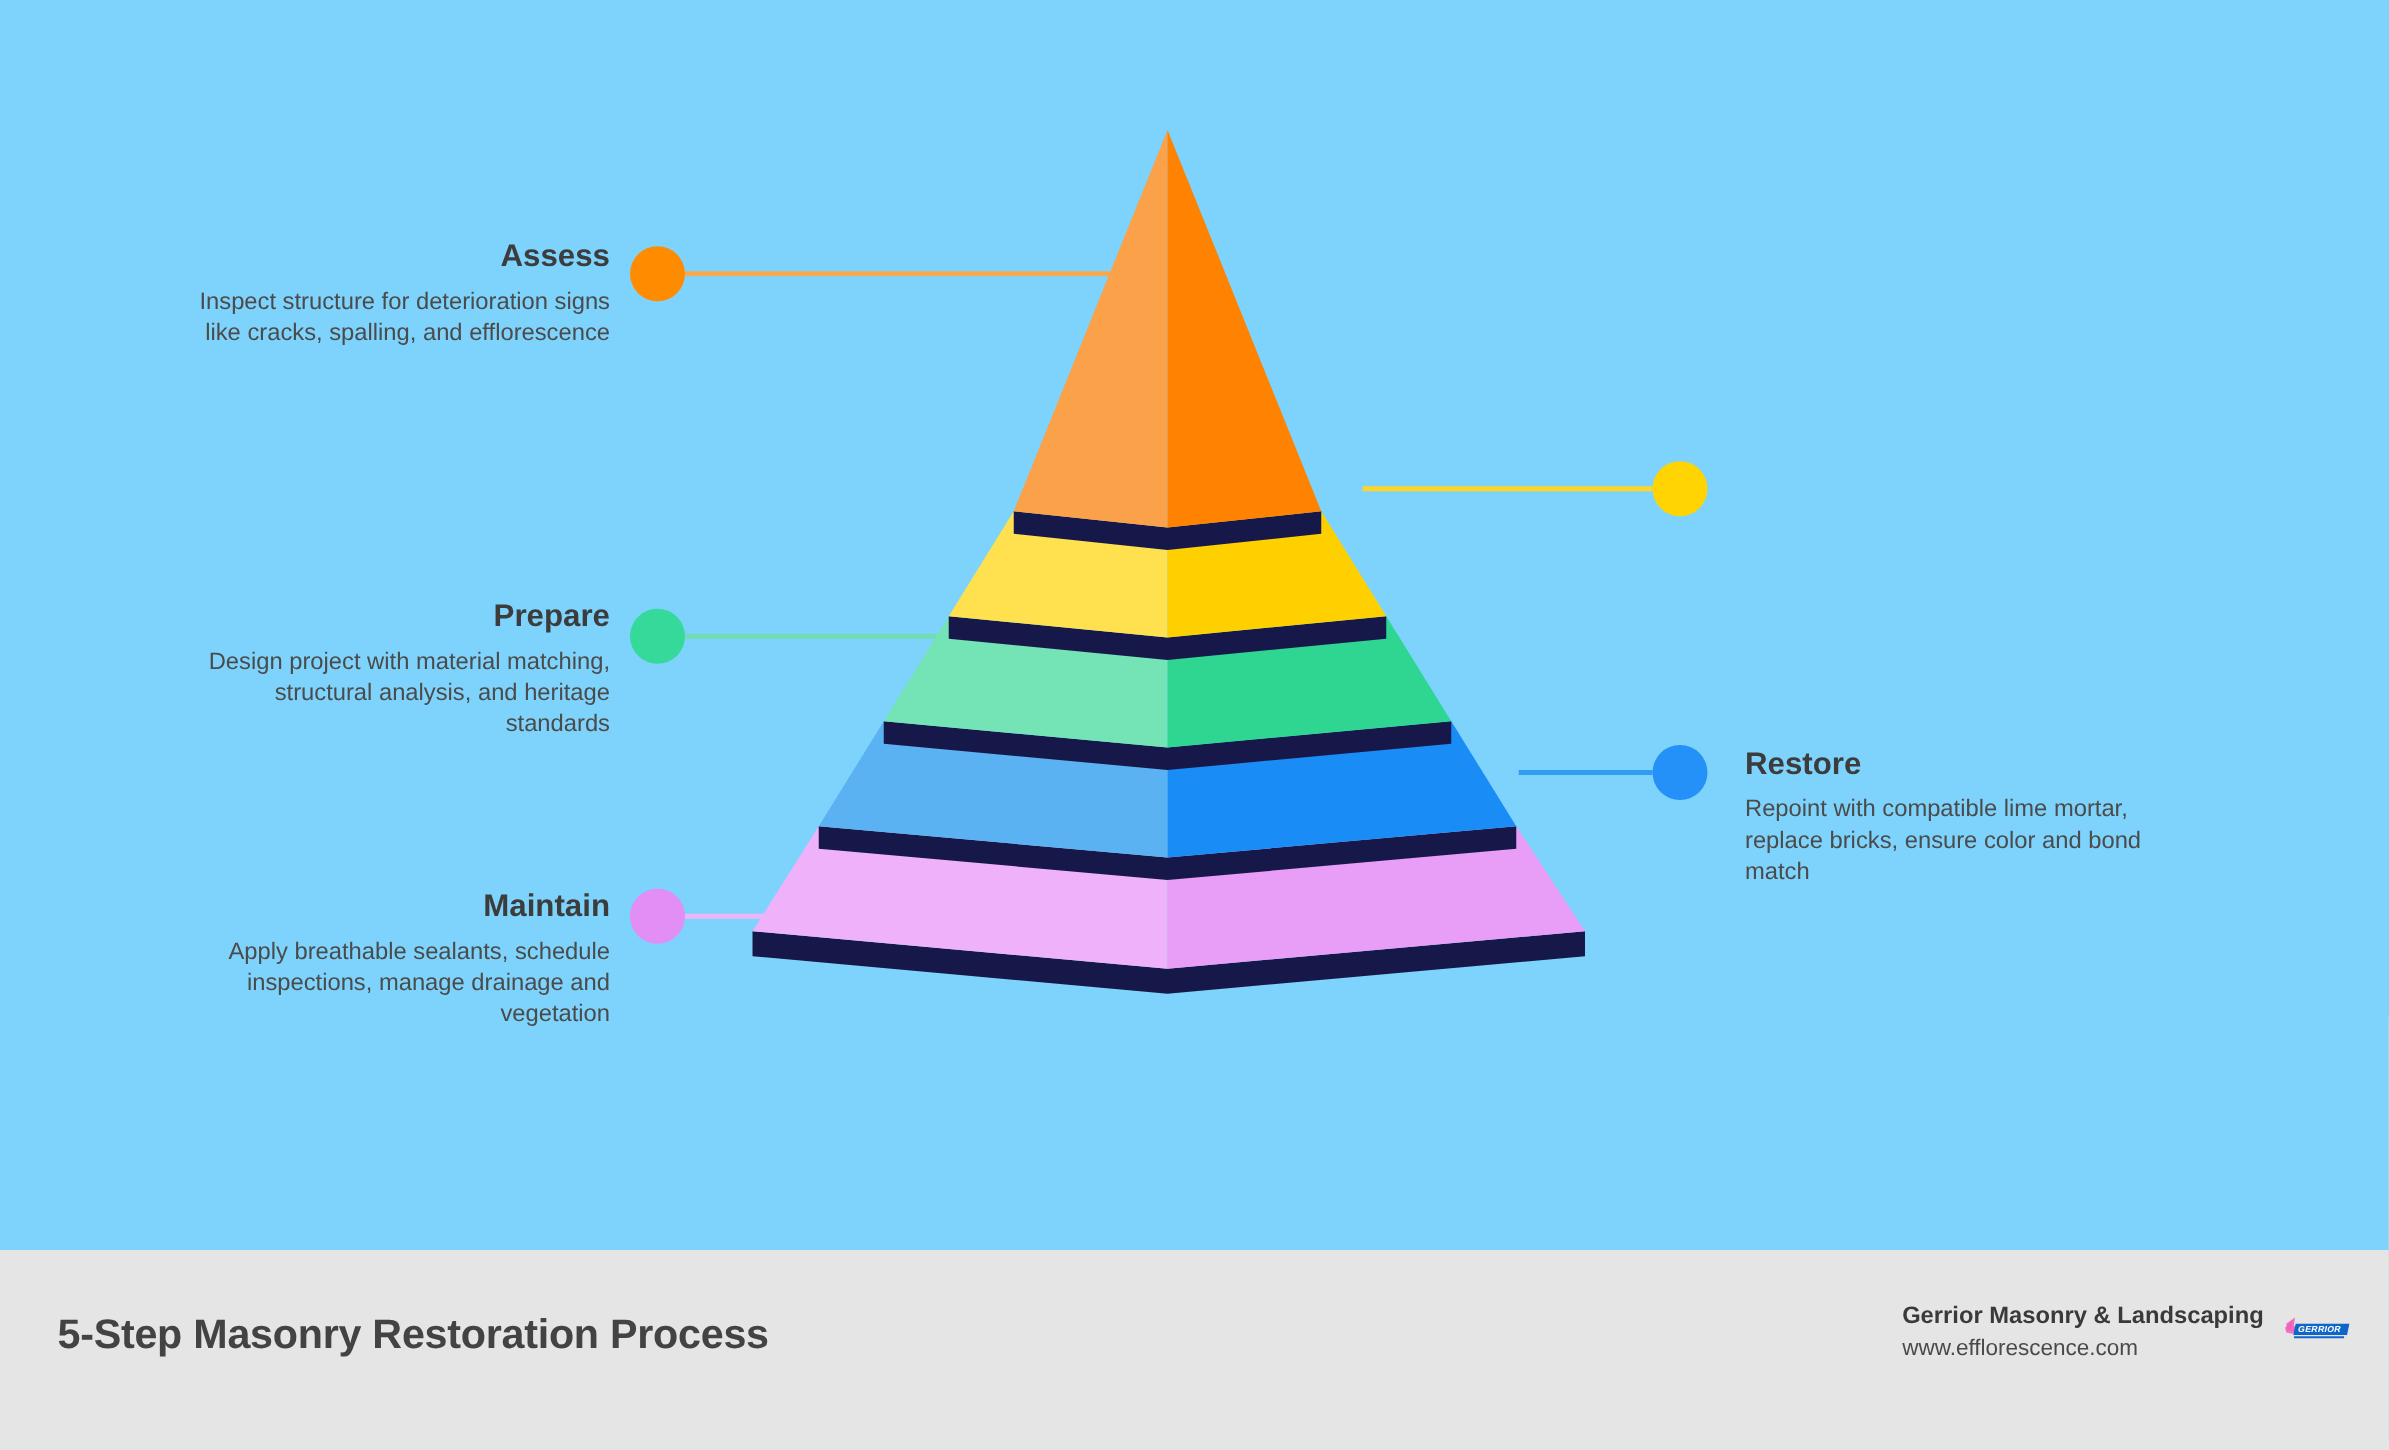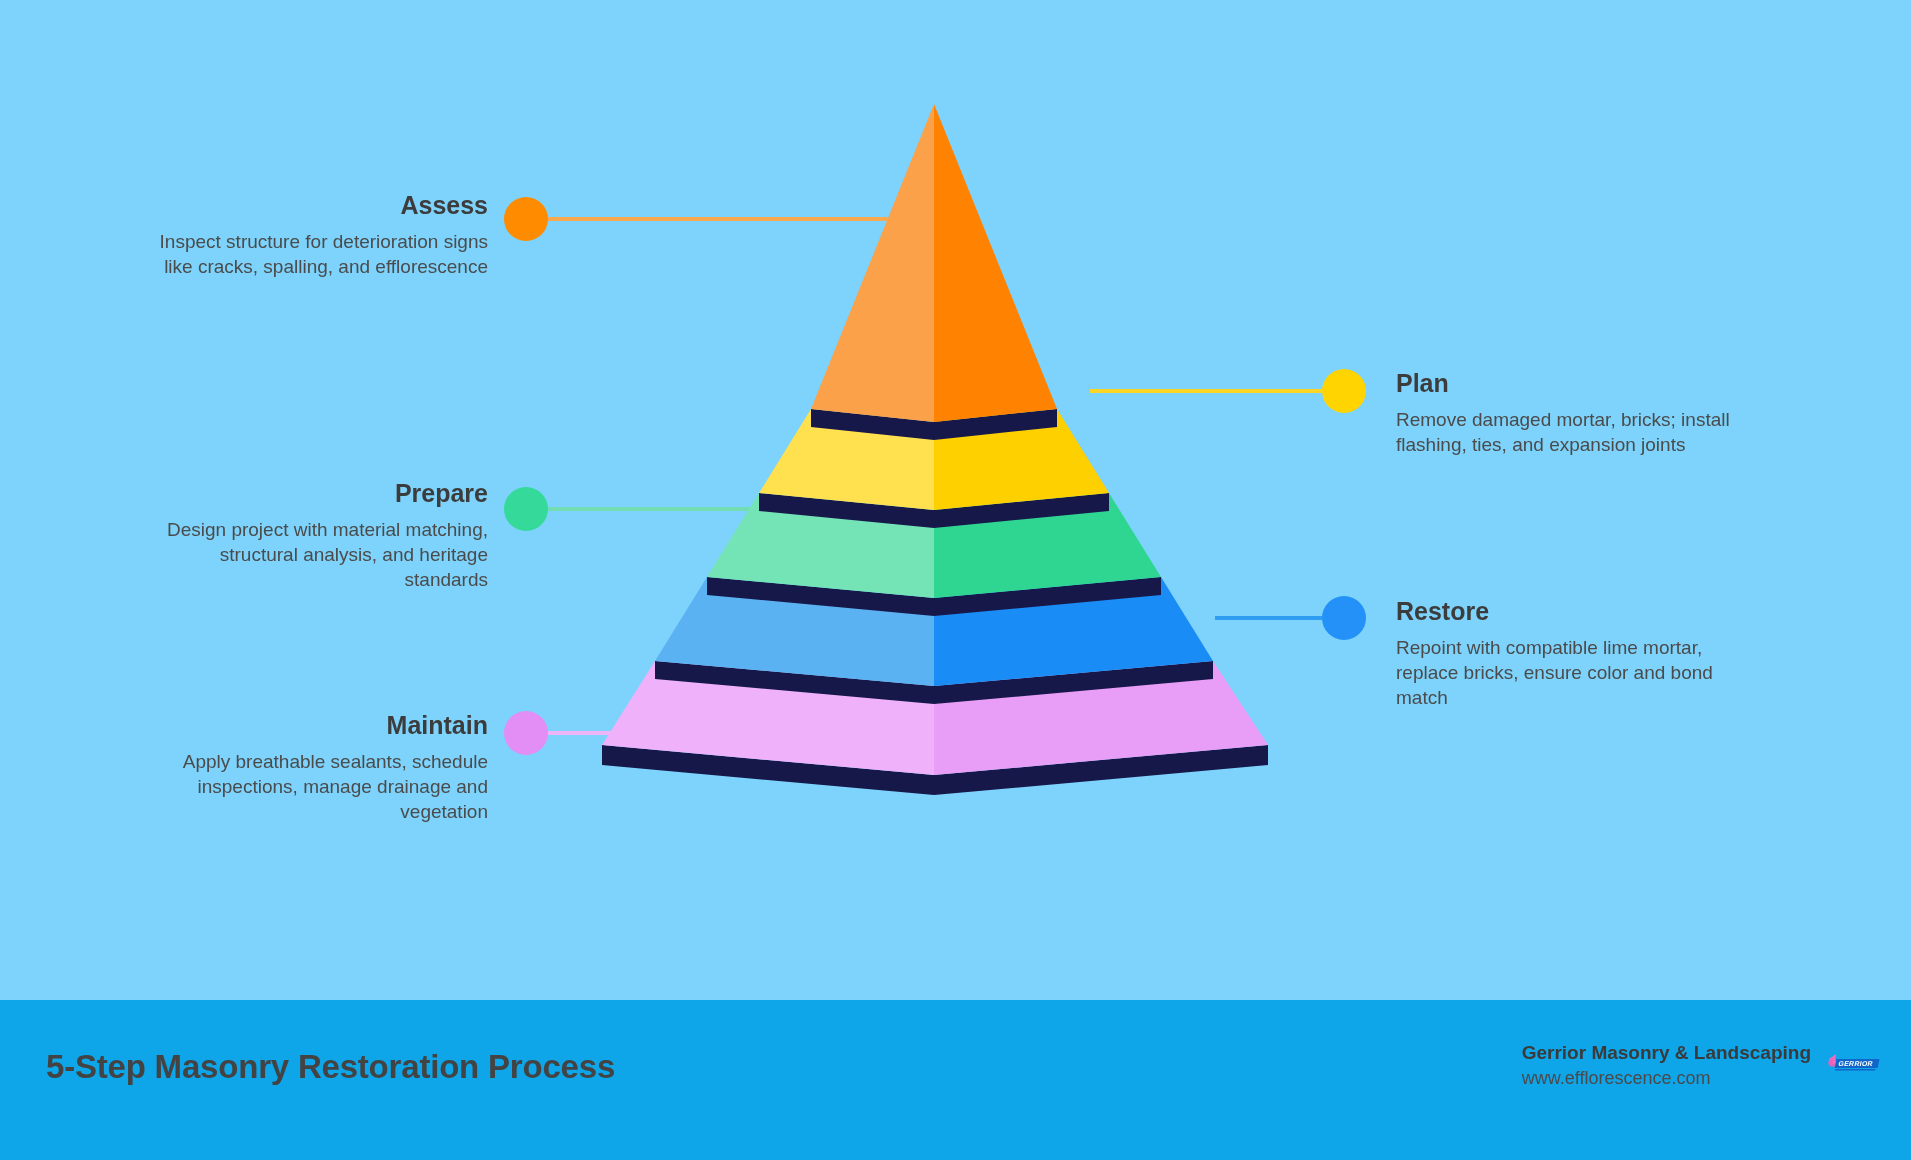--- a/index.html
+++ b/index.html
@@ -14,21 +14,21 @@
 
   
   .canvas{
     position:absolute;left:0;top:0;width:1911px;height:1152px;
     background:#7dd3fc;
   }
 
   
   .footer{
     position:absolute;left:0;top:1000px;width:1911px;height:160px;
-    background:#0ea5e9;
+    background:#e5e5e5;
   }
   .footer-title{
     position:absolute;left:46px;top:48px;
     font-size:33px;font-weight:bold;color:#434343;
     letter-spacing:-0.2px;white-space:nowrap;
   }
   .brand-wrap{
     position:absolute;right:28px;top:40px;
     display:flex;align-items:center;gap:16px;
   }
@@ -146,24 +146,20 @@
     <div class="label left" id="lbl-maintain">
       <div class="ttl">Maintain</div>
       <div class="desc">Apply breathable sealants, schedule inspections, manage drainage and vegetation</div>
     </div>
 
     <div class="label left" id="lbl-prepare">
       <div class="ttl">Prepare</div>
       <div class="desc">Design project with material matching, structural analysis, and heritage standards</div>
     </div>
 
-    <div class="label right" id="lbl-plan">
-      <div class="ttl">Plan</div>
-      <div class="desc">Remove damaged mortar, bricks; install flashing, ties, and expansion joints</div>
-    </div>
 
     <div class="label right" id="lbl-restore">
       <div class="ttl">Restore</div>
       <div class="desc">Repoint with compatible lime mortar, replace bricks, ensure color and bond match</div>
     </div>
 
   </div>
 
   <div class="footer">
     <div class="footer-title">5-Step Masonry Restoration Process</div>

